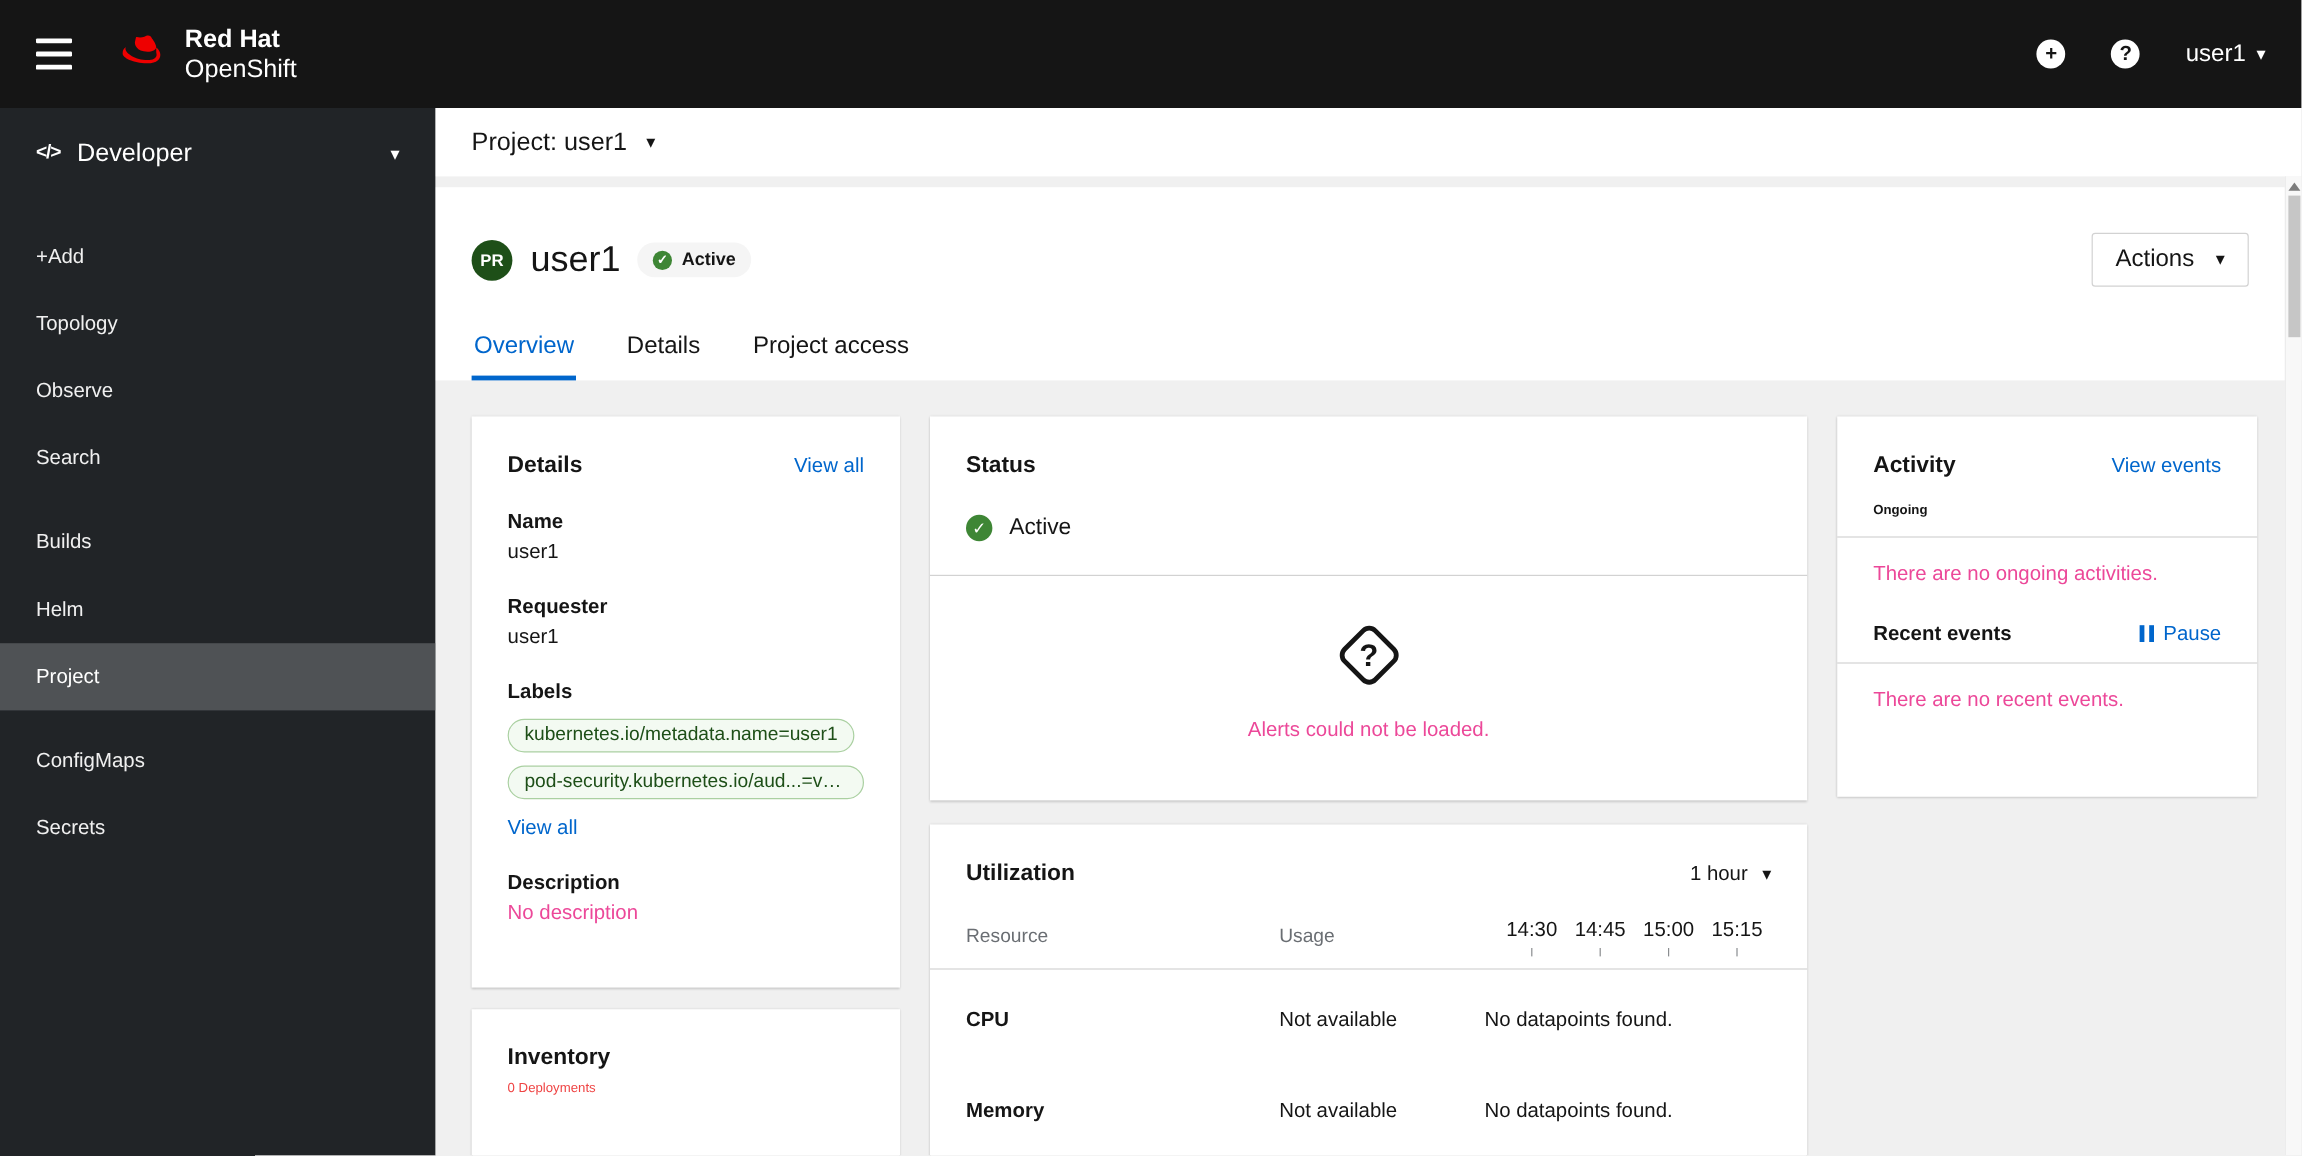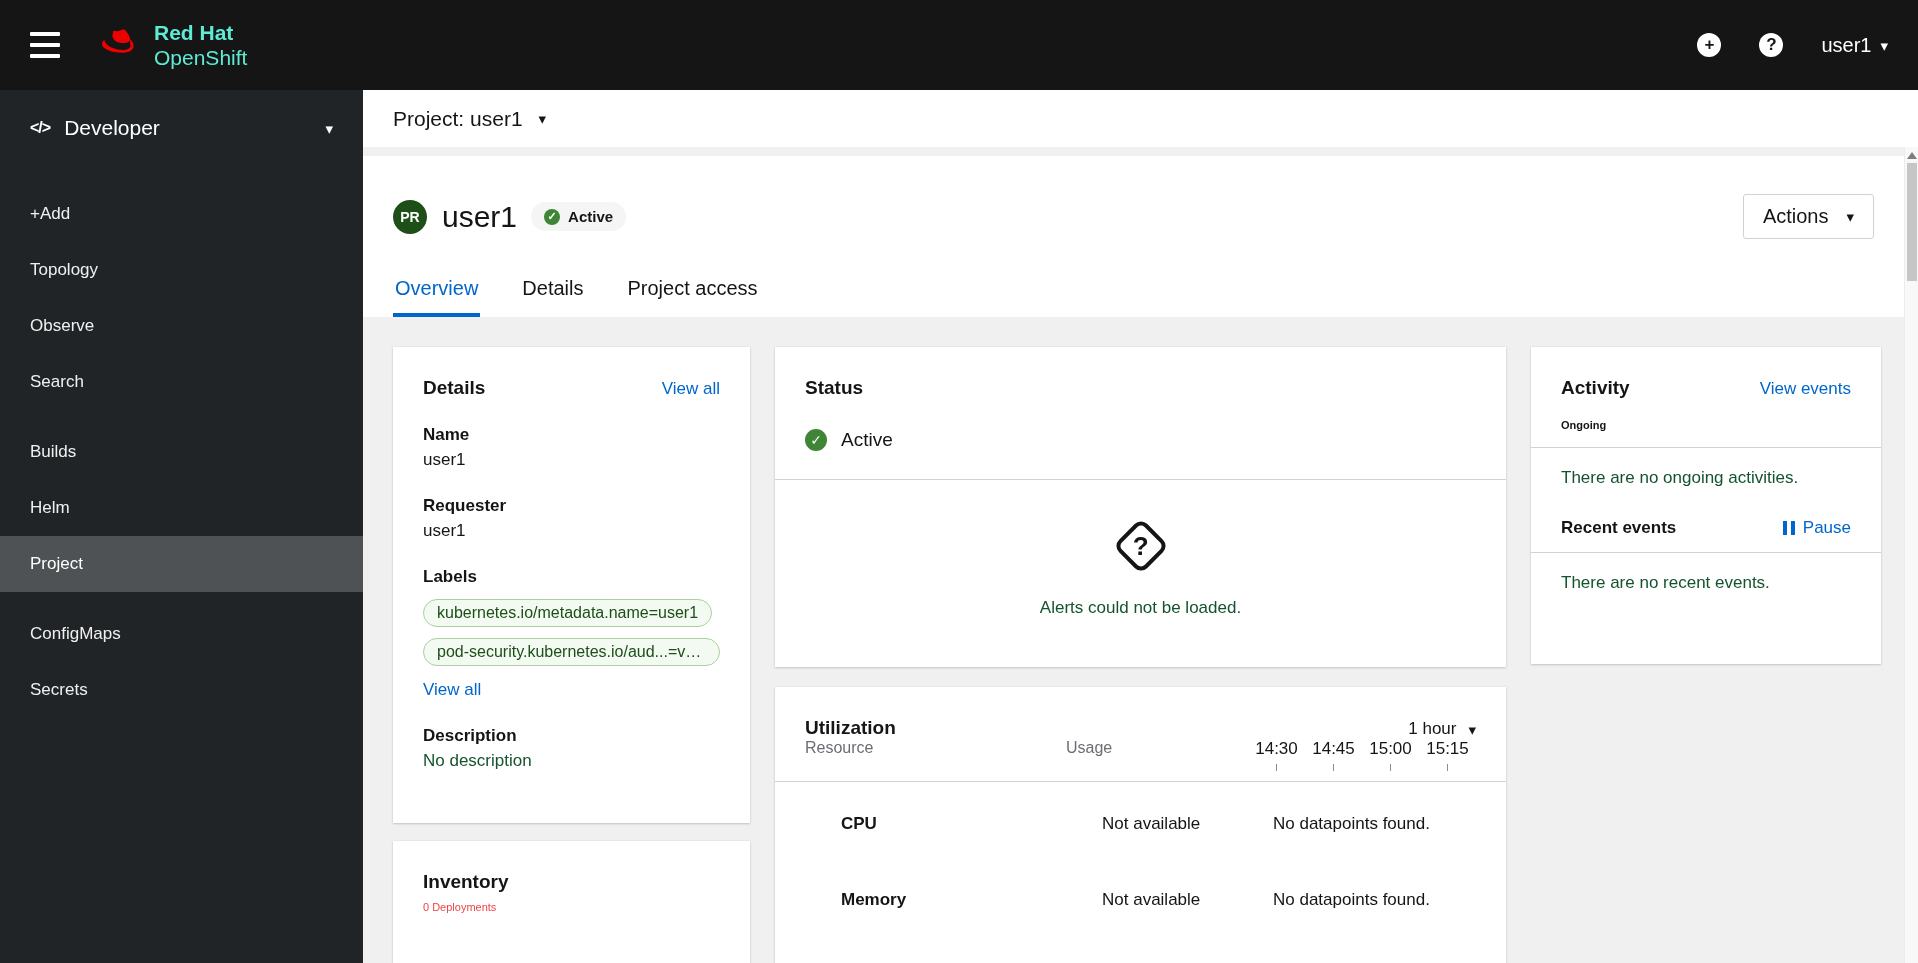--- a/index.html
+++ b/index.html
@@ -3,30 +3,30 @@
 <meta charset="utf-8">
 <style>
   * { margin:0; padding:0; box-sizing:border-box; }
   html,body { width:1918px; height:963px; overflow:hidden; }
   body { font-family:"Liberation Sans", sans-serif; background:#f0f0f0; color:#151515; }
   button { font-family:inherit; cursor:pointer; }
   a { cursor:pointer; text-decoration:none; }
   .caret { font-style:normal; font-size:15px; line-height:1; }
   .caret.white { color:#fff; }
   .caret.dark { color:#151515; }
-  .muted { color:#14532d; }
+  .muted { color:#ec4899; }
   .link { color:#0066cc; font-size:17px; }
 
   
   .masthead { height:90px; background:#151515; display:flex; align-items:center; padding:0 30px; }
   .nav-toggle { background:none; border:none; margin-right:42px; }
   .hb i { display:block; width:30px; height:4px; background:#fff; border-radius:1px; }
   .hb i + i { margin-top:7px; }
   .brand { display:flex; align-items:center; gap:10px; }
-  .brand-text { color:#5eead4; font-size:21px; line-height:1.2; display:flex; flex-direction:column; text-align:left; }
+  .brand-text { color:#ffffff; font-size:21px; line-height:1.2; display:flex; flex-direction:column; text-align:left; }
   .brand-line1 { font-weight:bold; }
   .mast-right { margin-left:auto; display:flex; align-items:center; gap:38px; }
   .icon-btn { background:none; border:none; display:flex; }
   .circle-icon { width:24px; height:24px; border-radius:50%; background:#fff; color:#151515; font-size:17px; font-weight:bold; display:flex; align-items:center; justify-content:center; }
   .user-menu { background:none; border:none; color:#fff; font-size:20px; display:flex; align-items:center; gap:9px; }
 
   
   .app-body { display:flex; height:873px; }
 
   
@@ -95,29 +95,29 @@
   .act-sub { margin-top:20px; font-size:11px; padding-bottom:16px;font-weight:bold; }
   .act-empty { font-size:17px; padding:20px 0; }
   .act-row { display:flex; align-items:center; justify-content:space-between; padding:10px 0 14px; }
   .recent-label { font-size:17px; font-weight:bold; }
   .pause-btn { background:none; border:none; color:#0066cc; font-size:17px; display:flex; align-items:center; gap:8px;padding-left:32px; }
   .pause-bars { width:12px; height:14px; border-left:4px solid #0066cc; border-right:4px solid #0066cc; }
 
   
   .util-card { margin-top:20px; height:402px; }
   .duration-btn { background:none; border:none; font-size:17px; display:flex; align-items:center; gap:12px; color:#151515; }
-  .util-head { display:flex; align-items:flex-start; }
+  .util-head { display:flex; align-items:center; margin-top:26px; }
   .colhead { font-size:16px; color:#6a6e73; }
   .uh-res { width:261px; }
   .uh-usage { width:171px; }
   .uh-times { margin-left:auto; display:flex; }
   .uh-time { width:57px; text-align:center; font-size:17px; color:#151515; }
   .tick { display:block; width:1px; height:7px; background:#8a8d90; margin:5px auto 0; }
   .util-divider { margin-top:10px; }
-  .util-row { display:flex; margin-top:32px; font-size:17px;margin-left:36px; }
+  .util-row { display:flex; margin-top:32px; font-size:17px; }
   .util-row.second { margin-top:56px; }
   .ur-name { width:261px; font-weight:bold; }
   .ur-usage { width:171px; }
 
   
   .scrollbar { position:absolute; top:57px; right:0; bottom:0; width:14px; background:#f8f8f8; border-left:1px solid #ececec; }
   .sb-arrow { width:0; height:0; border-left:5px solid transparent; border-right:5px solid transparent; border-bottom:7px solid #7d7d7d; margin:5px auto 0; }
   .sb-thumb { width:10px; background:#c6c6c6; height:118px; margin:4px auto 0; }
 </style>
 </head>

